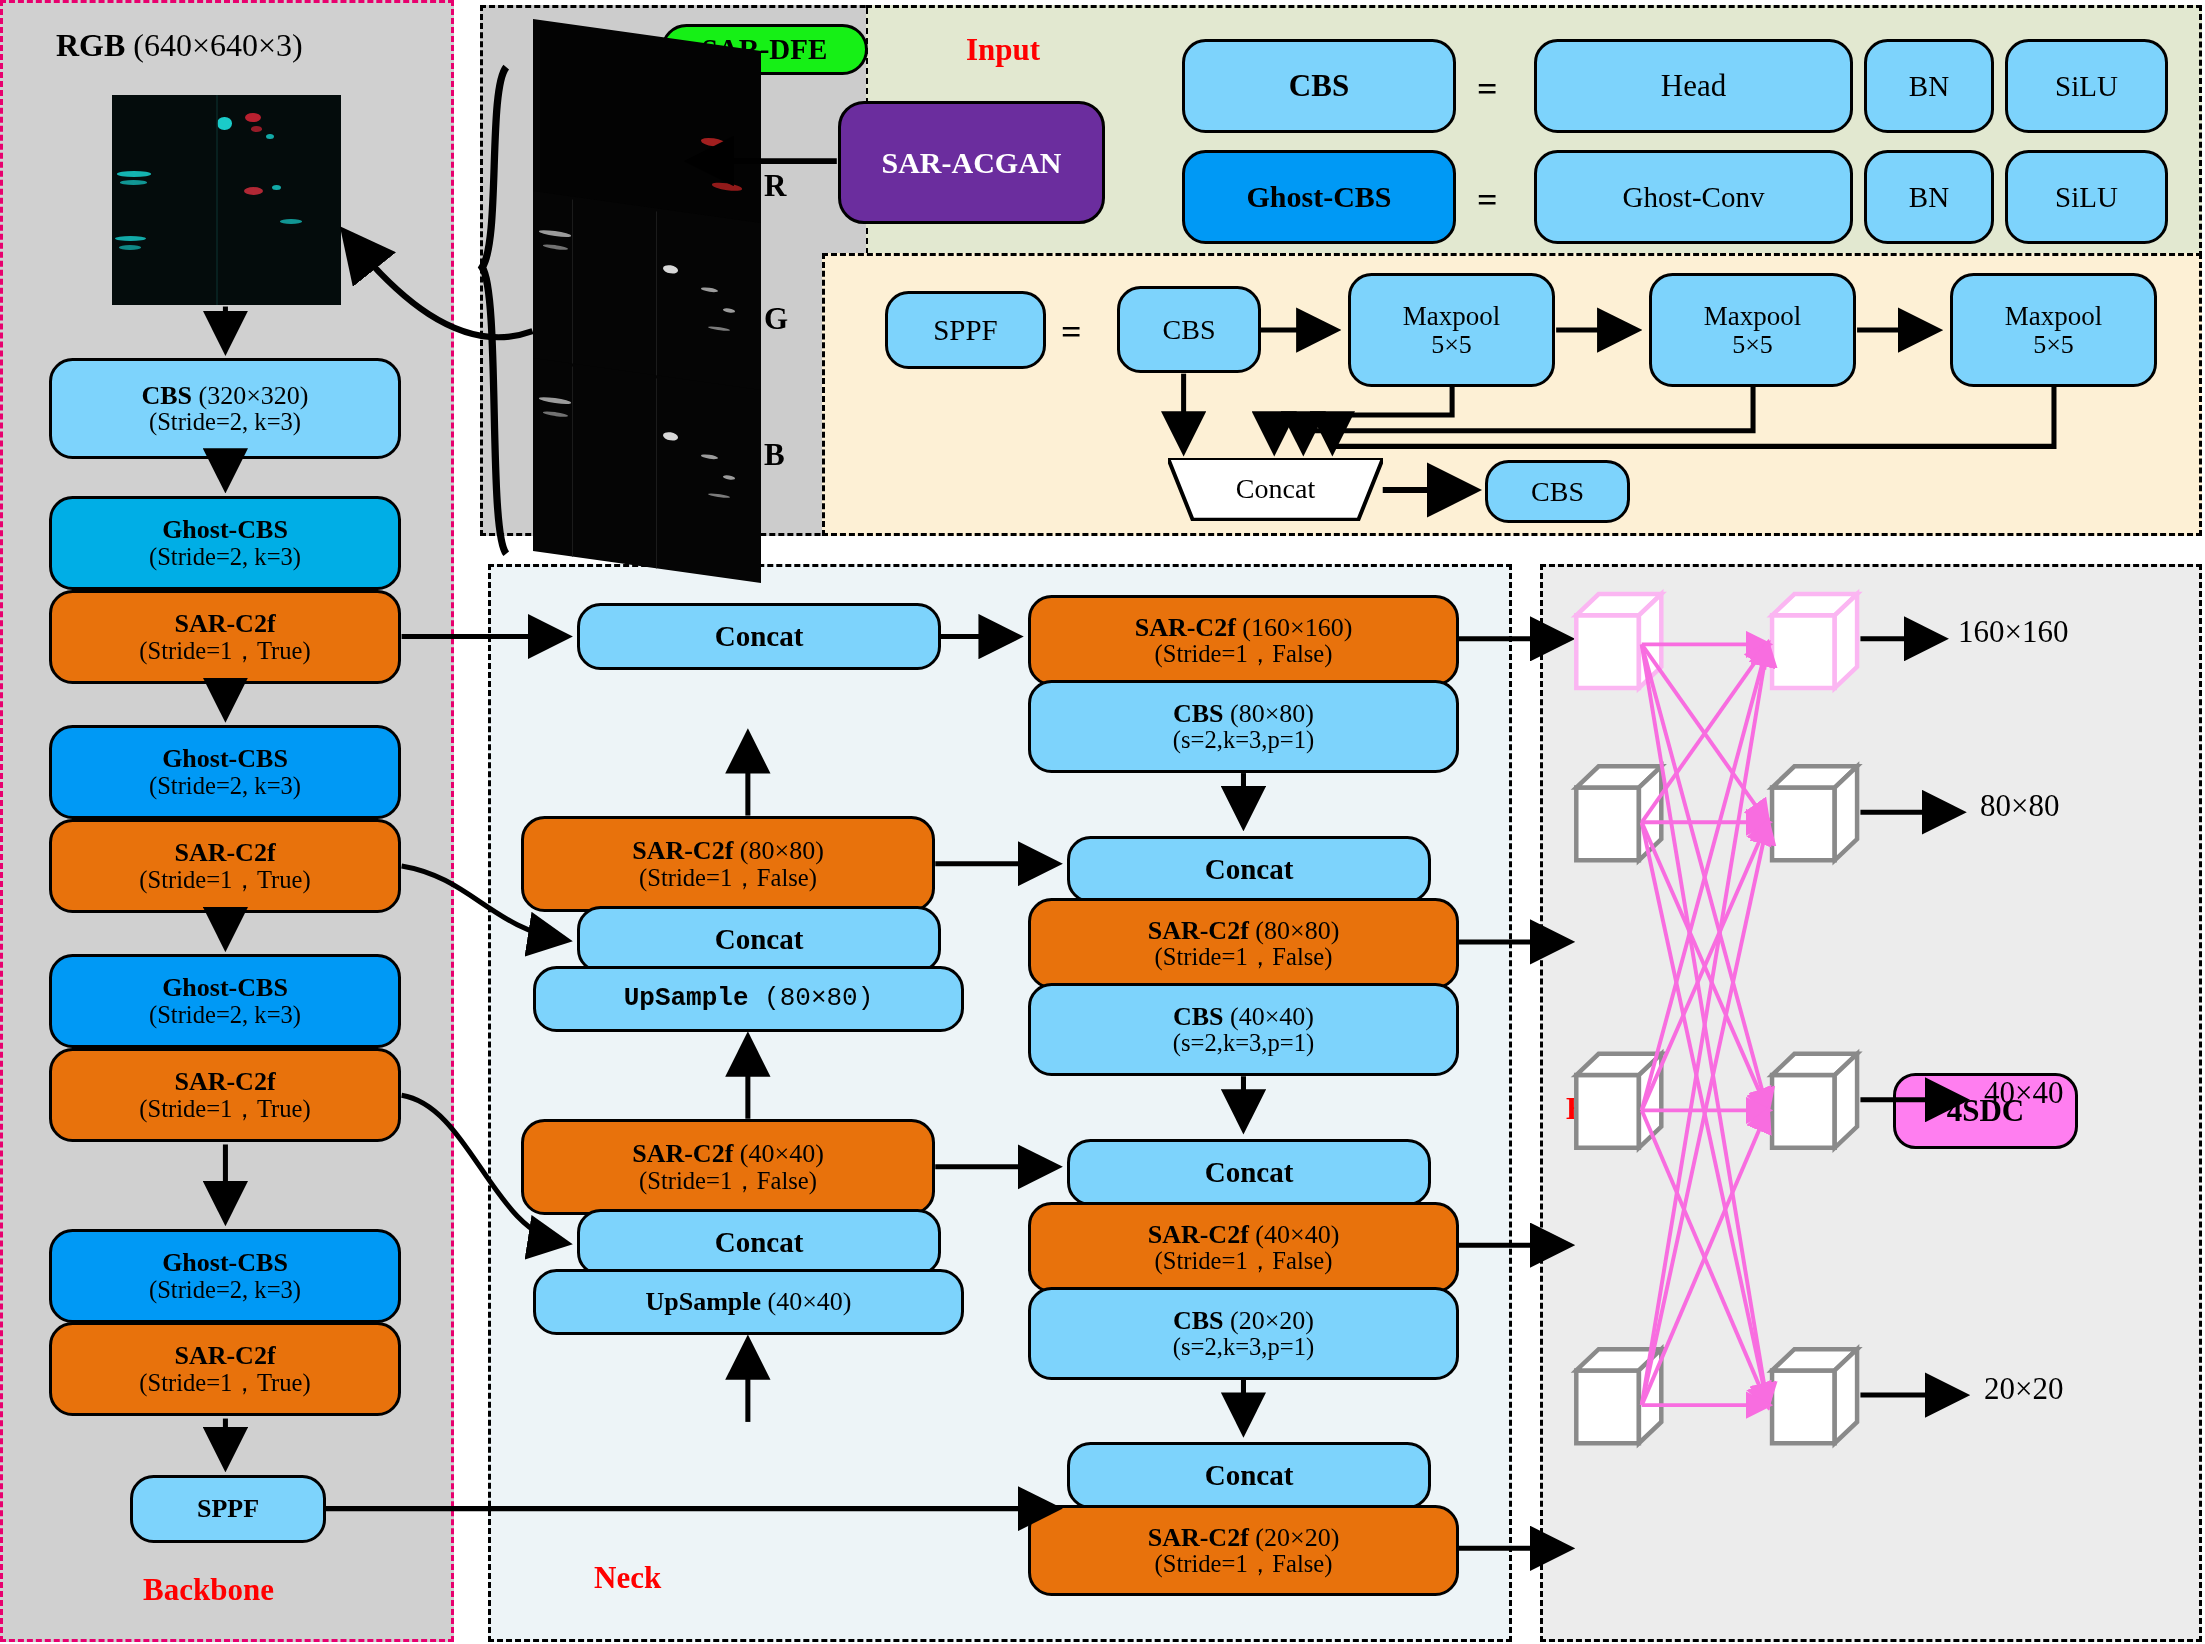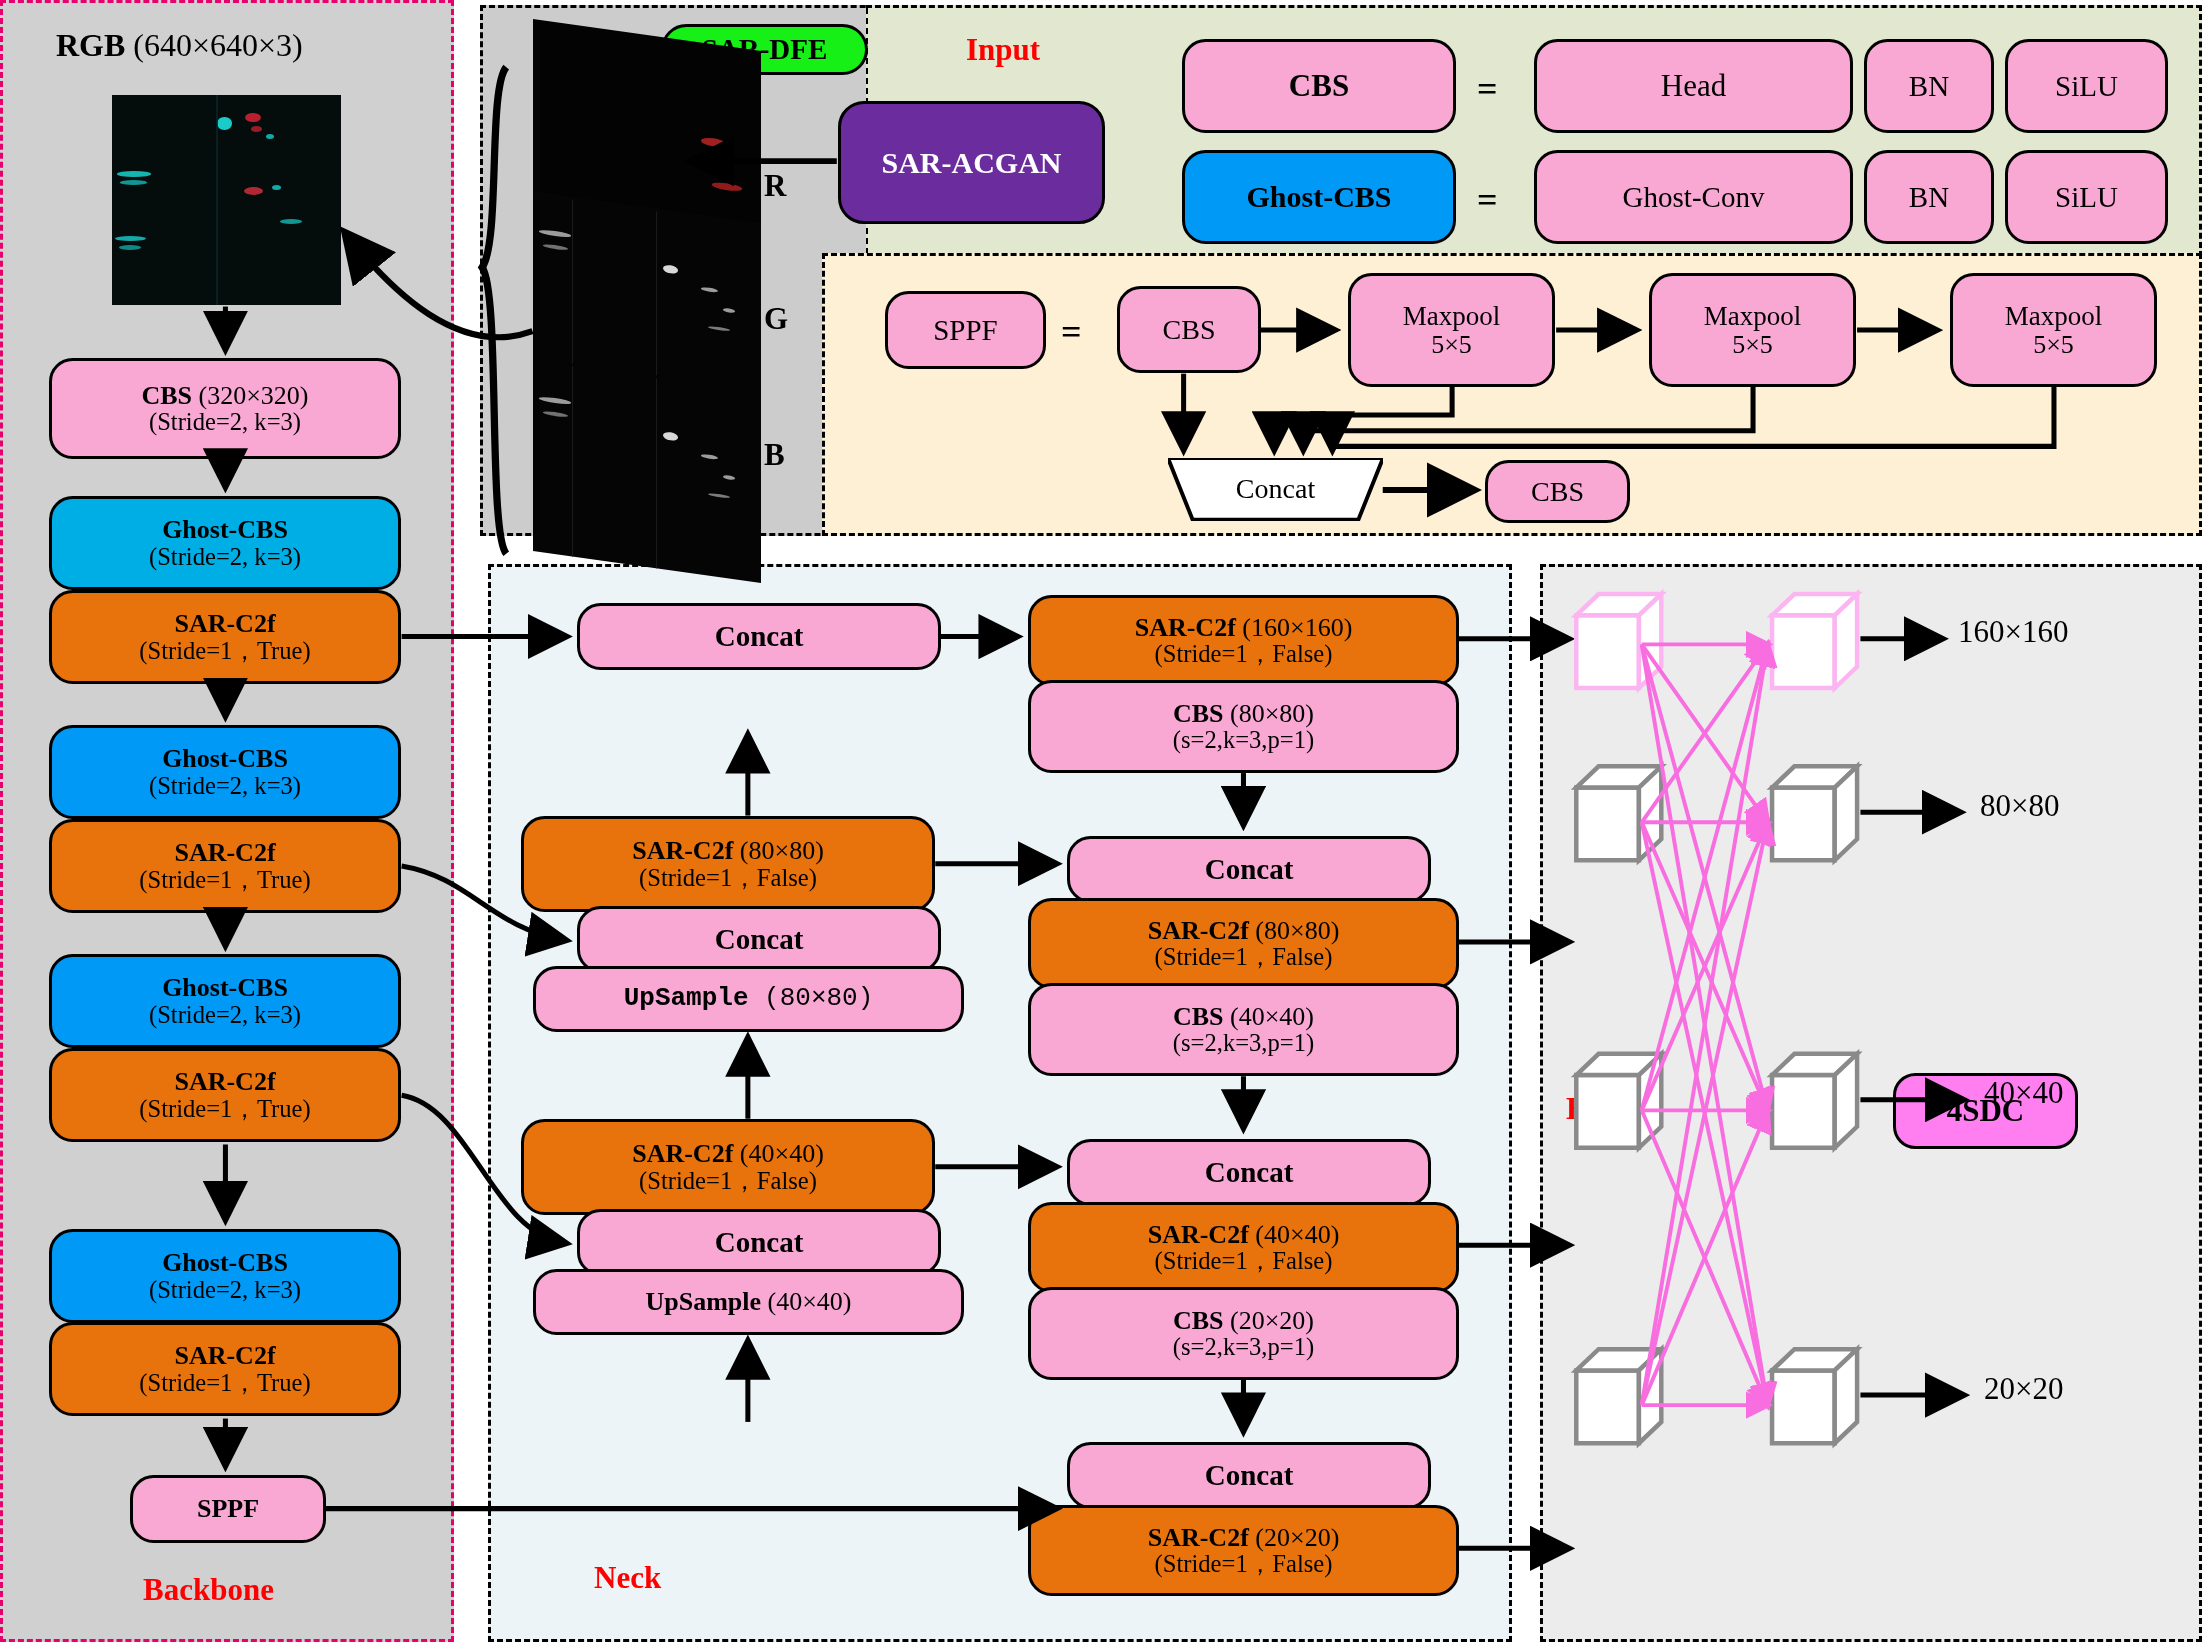--- a/index.html
+++ b/index.html
@@ -17,21 +17,21 @@
   .divider-v{position:absolute;border-left:2.8px dashed #000;}
 
   
   .blk{position:absolute;box-sizing:border-box;border:3.4px solid #000;border-radius:23.5px;
        display:flex;flex-direction:column;align-items:center;justify-content:center;
        text-align:center;background:#fff;line-height:1.05;}
   .blk .l1{font-size:26px;}
   .blk .l2{font-size:24.6px;}
   .bold{font-weight:bold;}
   .sq{border-radius:19px;}
-  .c-white{background:#f9a8d4;}
+  .c-white{background:#7dd3fc;}
   .c-orange{background:#e8720c;}
   .c-blue1{background:#00aee6;}
   .c-blue2{background:#0099f5;}
   .c-blue3{background:#0099f5;}
   .c-green{background:#16f016;}
   .c-purple{background:#6b2d9e;color:#fff;}
   .c-pink{background:#ff7ef0;}
 
   .lbl{position:absolute;color:#ff0000;font-weight:bold;font-size:31px;}
   .plain{position:absolute;font-size:29px;color:#000;}

